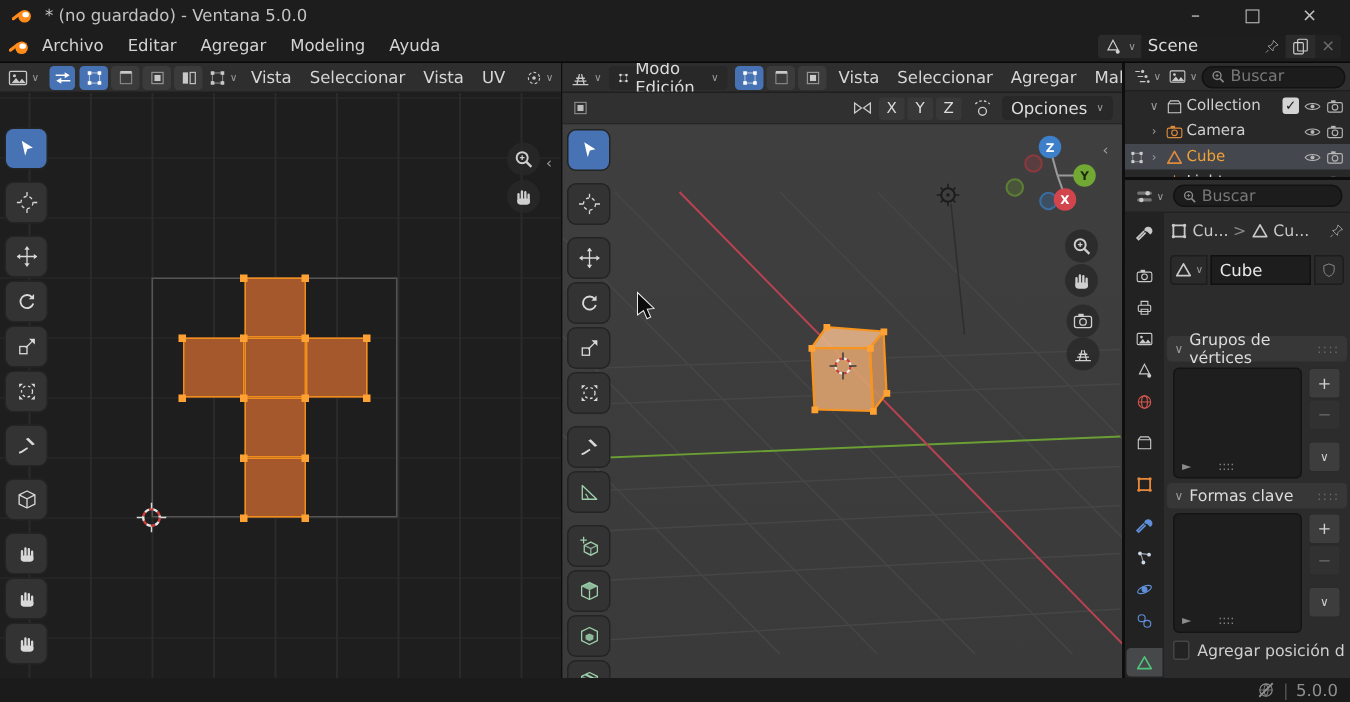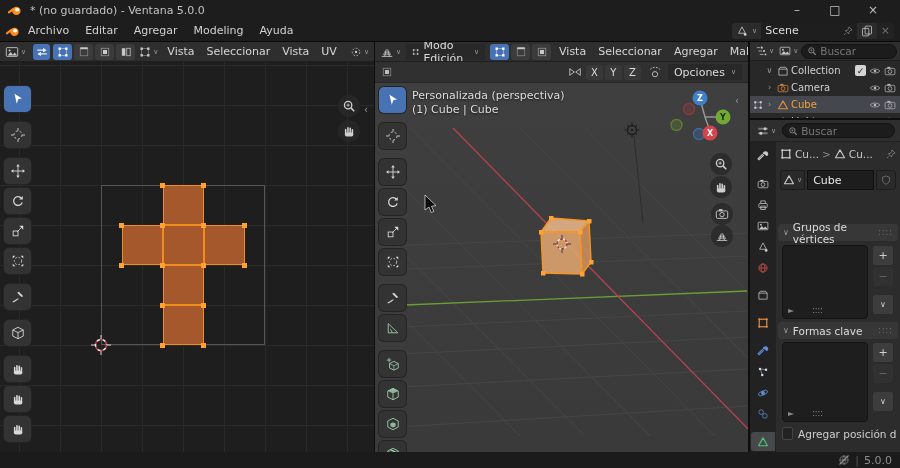--- a/index.html
+++ b/index.html
@@ -629,24 +629,20 @@
             <rect x="212" y="136" width="4.5" height="4.5"></rect>
           <rect x="214" y="177" width="4.5" height="4.5"></rect>
         </g>
         <g>
           <circle cx="187" cy="161" r="5" fill="none" stroke="#cf3b3b" stroke-width="1.4" stroke-dasharray="2.6 2.6"></circle>
           <circle cx="187" cy="161" r="5" fill="none" stroke="#ececec" stroke-width="1.4" stroke-dasharray="2.6 2.6" stroke-dashoffset="2.6"></circle>
           <path d="M187 152v5M187 165v5M178 161h5M191 161h5" stroke="#3a3a3a" stroke-width="1"></path>
         </g>
         <path d="M50 112 l0 15 4-3 2.3 5.5 2.5-1.1-2.3-5.2 4.5-.6z" fill="#0b0b0b" stroke="#e8e8e8" stroke-width=".7"></path>
       </svg>
-      <div id="vp-overlay-text">
-        <div>Personalizada (perspectiva)</div>
-        <div>(1) Cube | Cube</div>
-      </div>
       <svg width="70" height="62" style="position:absolute;left:295px;top:4px;z-index:6">
         <g stroke="#9a9a9a" stroke-width="1.4">
             <line x1="35" y1="30" x2="30" y2="12"></line>
             <line x1="35" y1="30" x2="52" y2="30"></line>
             <line x1="35" y1="30" x2="40" y2="44"></line>
           </g>
         <circle cx="19" cy="22" r="5.5" fill="rgba(140,60,64,.35)" stroke="#8a3a3f" stroke-width="1.4"></circle>
         <circle cx="6.5" cy="38" r="5.5" fill="rgba(95,130,50,.35)" stroke="#5d7d35" stroke-width="1.4"></circle>
         <circle cx="29" cy="47" r="5.5" fill="rgba(60,110,160,.35)" stroke="#3a6ca0" stroke-width="1.4"></circle>
         <g>

